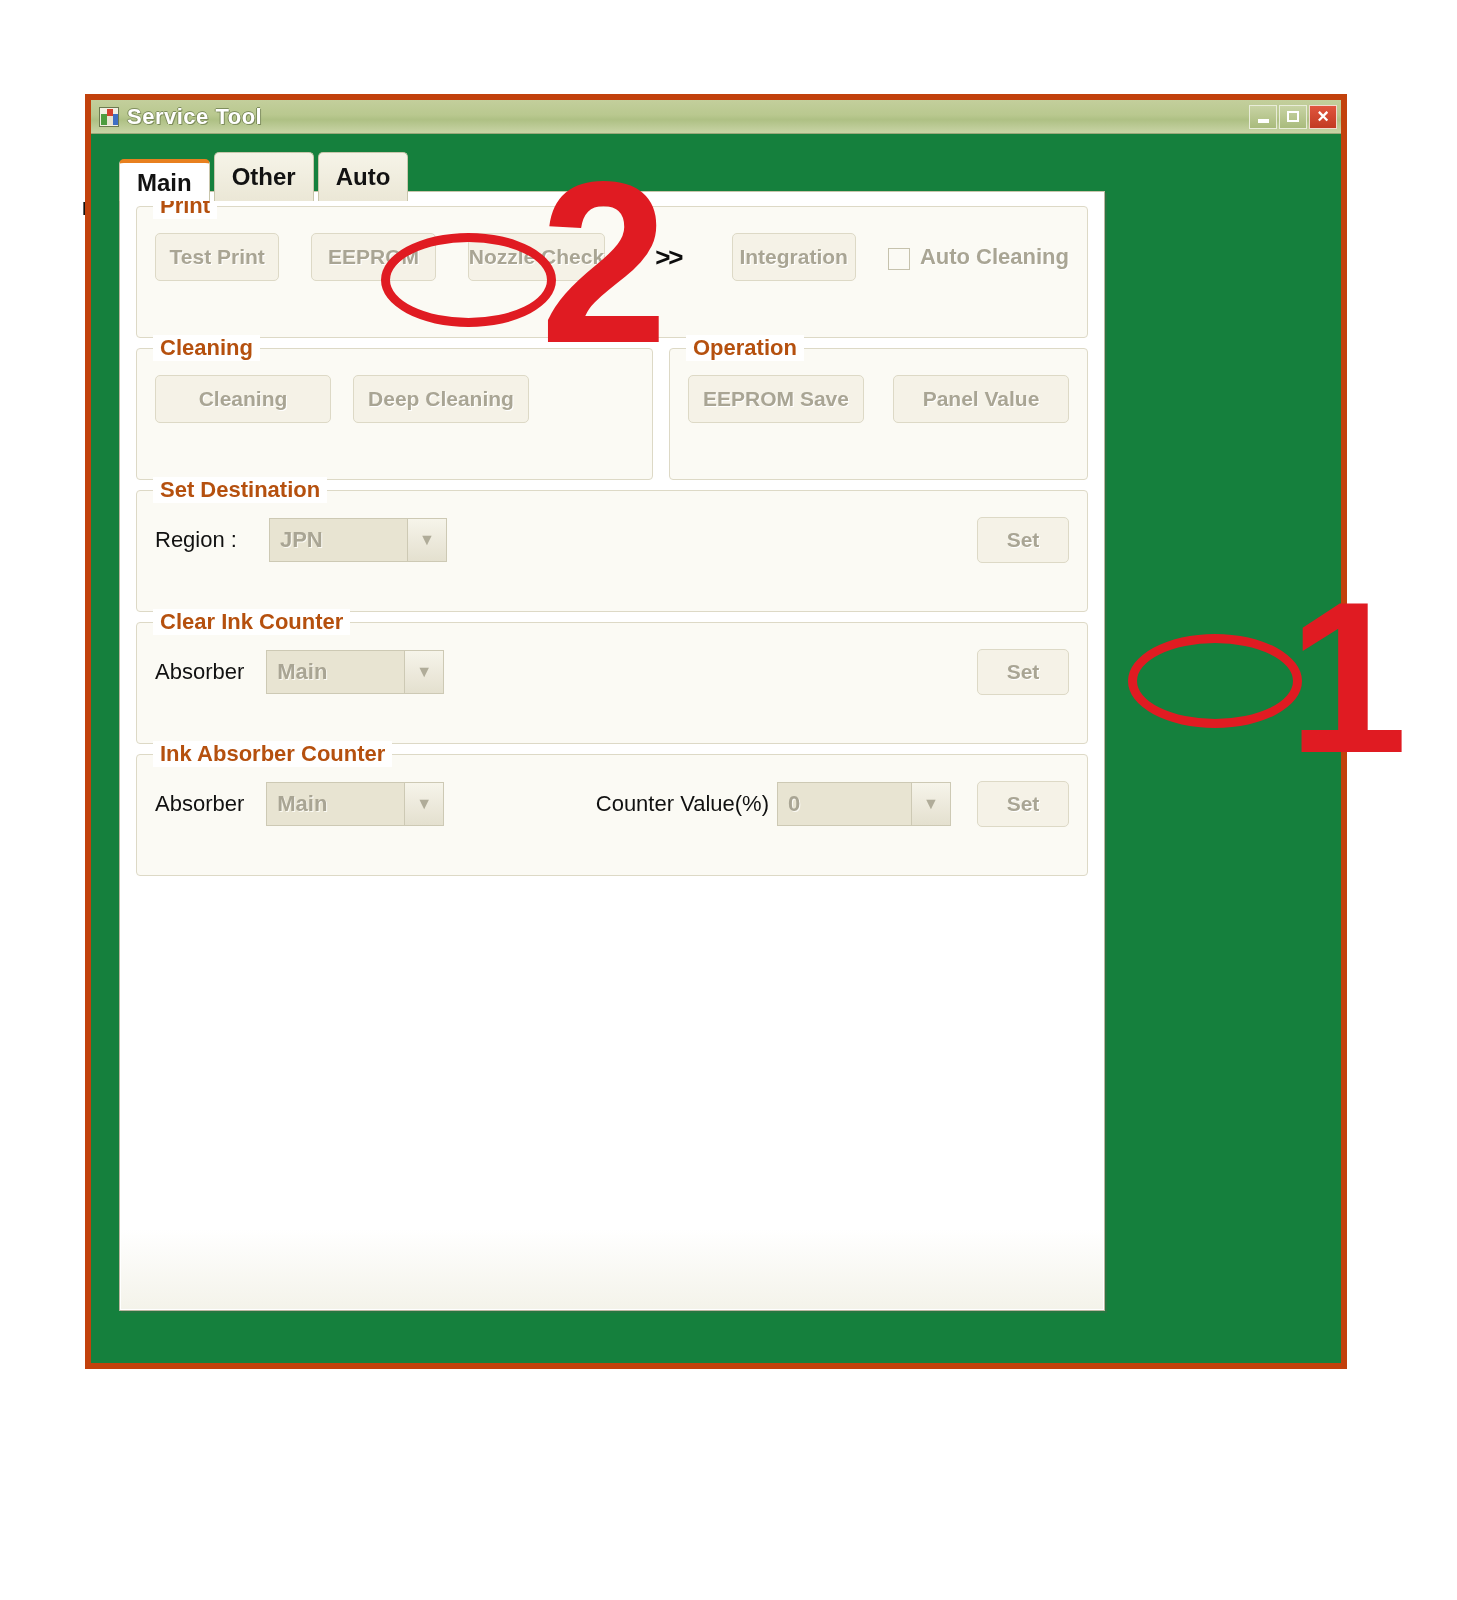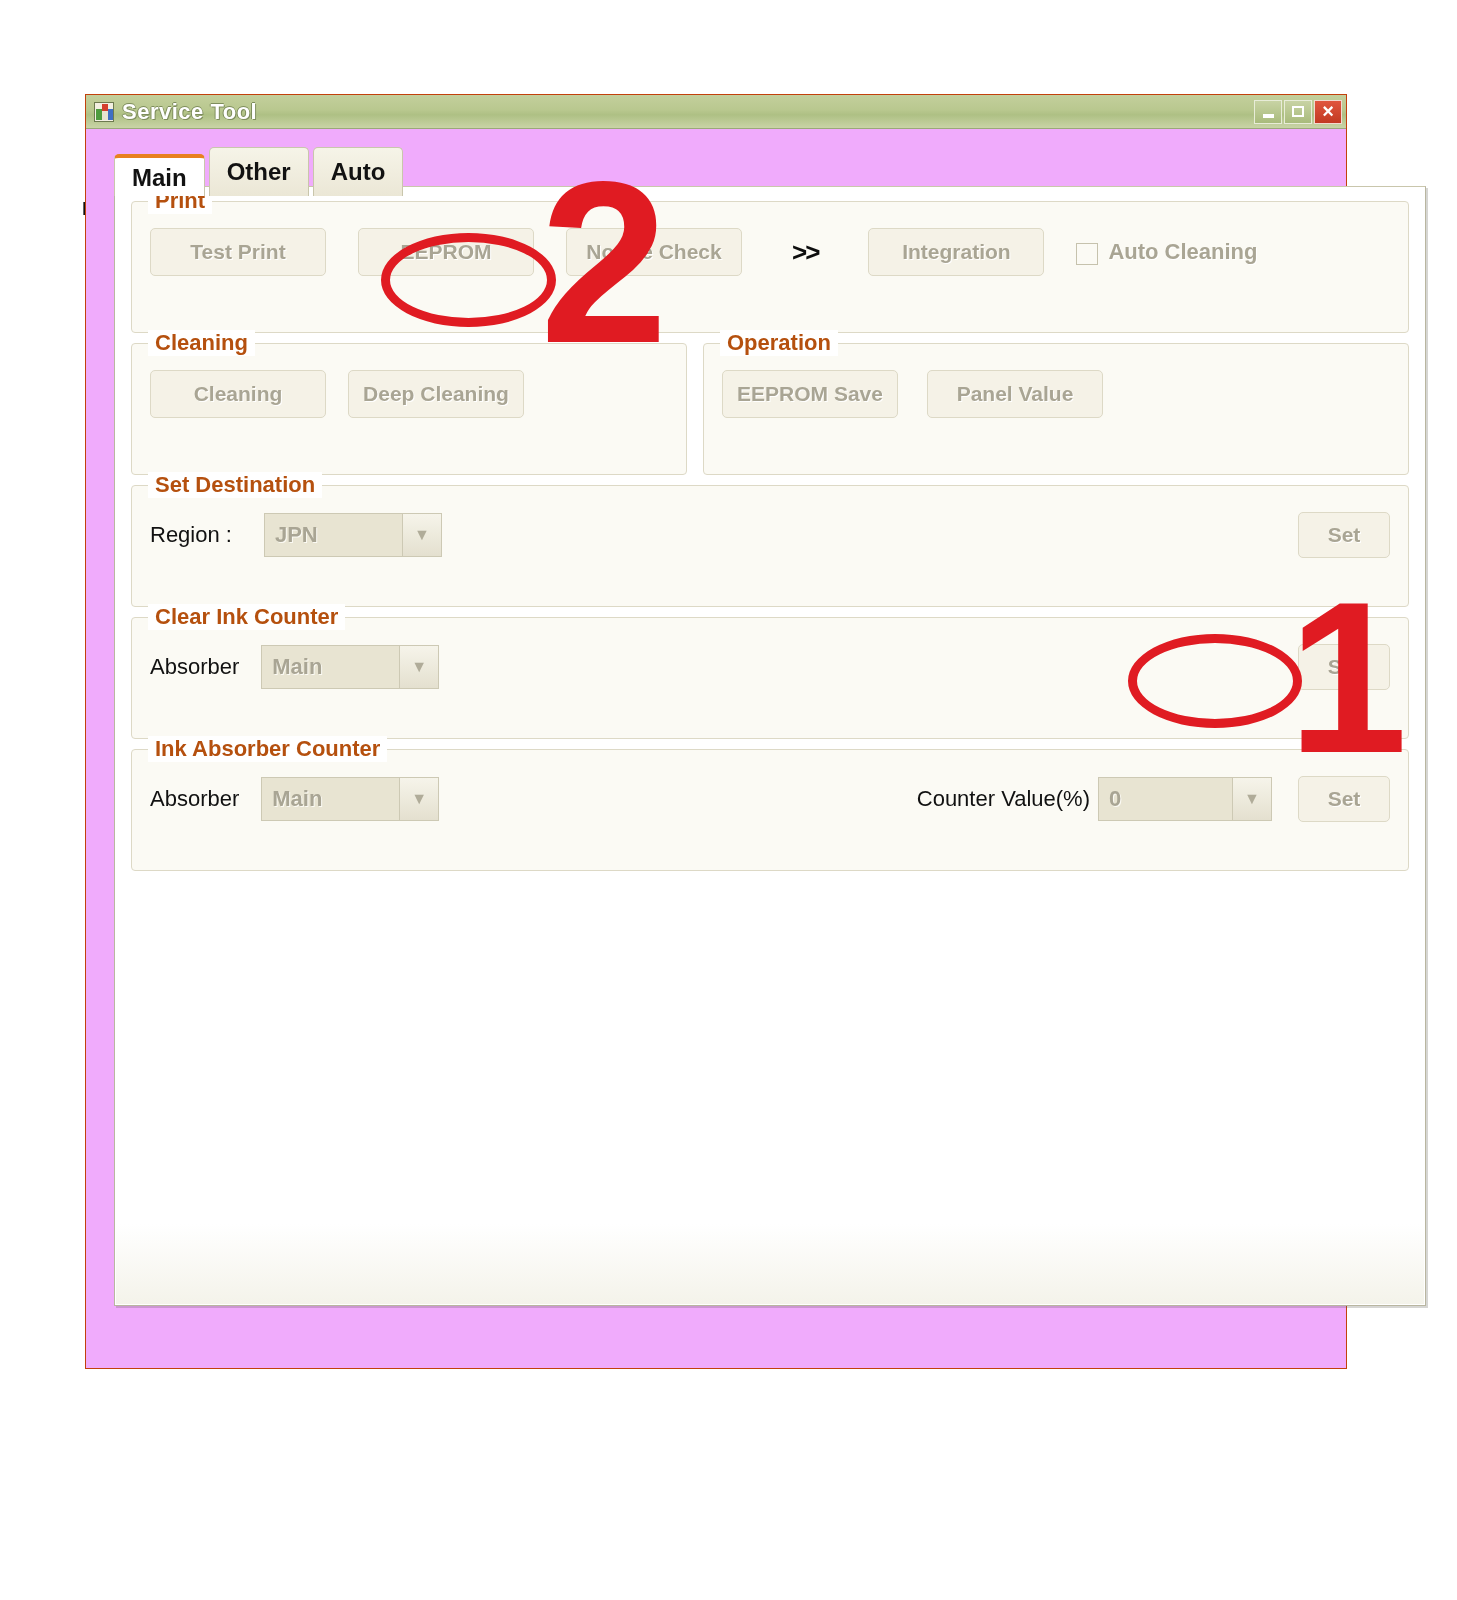--- a/index.html
+++ b/index.html
@@ -33,22 +33,22 @@
     font-family: "Liberation Sans", sans-serif;
   }
 
   
   #window {
     position: absolute;
     left: 85px;
     top: 94px;
     width: 1262px;
     height: 1275px;
-    background: #f0abfc;
-    border: 1px solid #c2410c;
+    background: #15803d;
+    border: 6px solid #c2410c;
     box-sizing: border-box;
   }
 
   
   #titlebar {
     position: relative;
     height: 34px;
     background: linear-gradient(to bottom, #c3cf9c 0%, #b9c88f 45%, #aec084 60%, #c9d4a6 100%);
     border-bottom: 1px solid #9aa87a;
     display: flex;
@@ -155,21 +155,21 @@
     border-right-color: #c9c6ac;
     height: 42px;
     padding-top: 1px;
   }
 
   
   #tabpage {
     position: absolute;
     left: 28px;
     top: 91px;
-    width: 1312px;
+    width: 986px;
     height: 1120px;
     background: #ffffff;
     border: 1px solid #b9b6a0;
     border-top: 1px solid #c9c6ac;
     box-sizing: border-box;
     box-shadow: 2px 2px 0 rgba(90,90,80,0.25);
   }
   #tabpage .inner {
     position: absolute;
     left: 0; top: 0; right: 0; bottom: 0;

